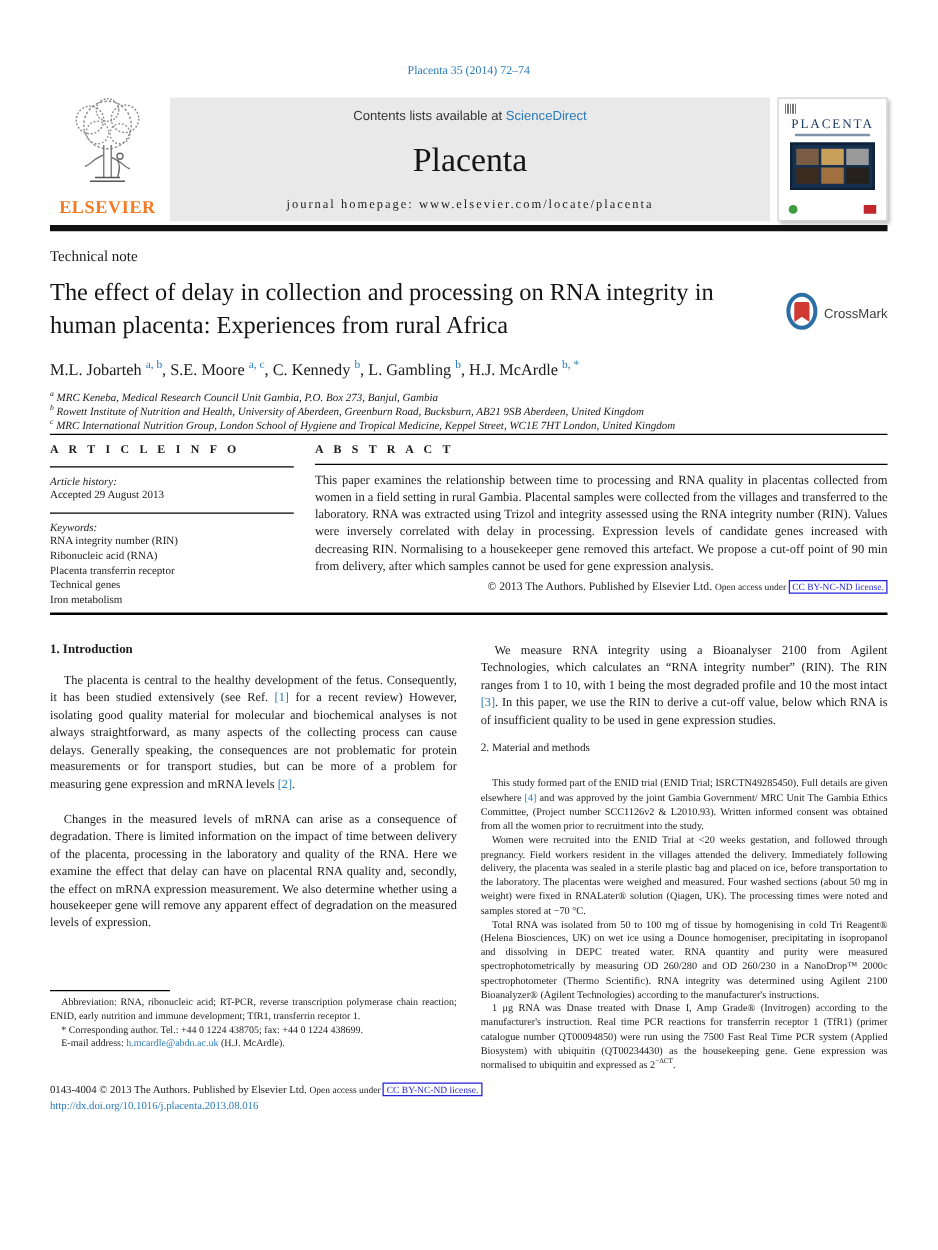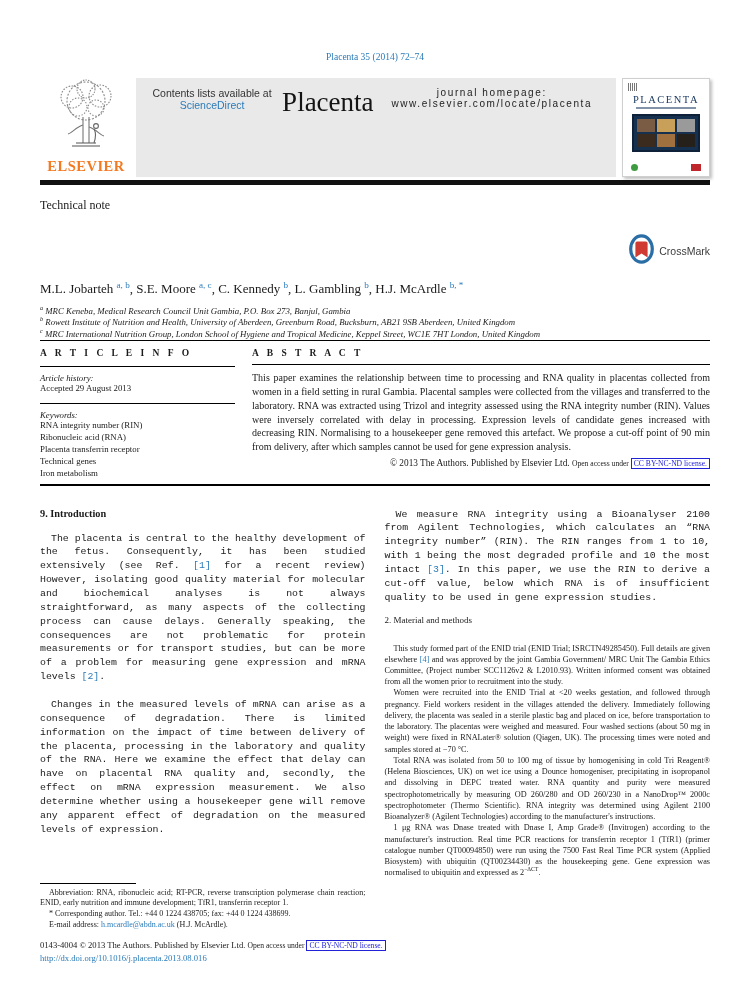--- a/index.html
+++ b/index.html
@@ -11,25 +11,25 @@
   }
   .page { padding:52px 40px 0 40px; }
 
   
   .cite-line { text-align:center; font-size:9.5px; color:#2b7bb9; font-family:Liberation Serif, serif; }
 
   
   .masthead { display:flex; margin-top:16px; height:99px; align-items:stretch; }
   .elsevier-col { width:92px; display:flex; flex-direction:column; align-items:center; justify-content:flex-end; padding-bottom:2px;text-align:center; }
   .elsevier-word { color:#f47a21; font-size:14.5px; font-weight:bold; letter-spacing:.5px; font-family:"Liberation Serif", serif; margin-top:1px; }
-  .banner-center { flex:1; background:#e9e9e9; margin-left:4px; margin-right:6px; display:flex; justify-content:space-between; text-align:center; padding:9px 6px 8px 6px; }
+  .banner-center { flex:1; background:#e9e9e9; margin-left:4px; margin-right:6px; display:flex; flex-direction:column; justify-content:space-between; text-align:center; padding:9px 6px 8px 6px; }
   .contents-line { font-size:10.5px; font-family:"Liberation Sans", sans-serif; color:#333; }
   .sciencedirect { color:#2b7bb9; }
   .journal-title { font-size:27px; font-family:"Liberation Serif", serif; color:#141414; }
-  .homepage-line { font-size:10px; letter-spacing:1.6px; font-family:Liberation Sans, sans-serif; color:#222; }
+  .homepage-line { font-size:10px; letter-spacing:1.6px; font-family:Liberation Serif, serif; color:#222; }
   .cover-col { width:88px; background:#fff; border:1px solid #cfcfcf; box-shadow:2px 2px 3px rgba(0,0,0,.25); padding:4px 5px; display:flex; flex-direction:column; }
   .cover-barcode { width:9px; height:8px; background:repeating-linear-gradient(90deg,#777 0 1px,#fff 1px 2px); }
   .cover-title { text-align:center; color:#1c3b63; font-size:10.5px; letter-spacing:1.5px; font-family:"Liberation Serif", serif; margin-top:3px; }
   .cover-sub { height:2px; background:#1c3b63; opacity:.55; margin:2px 8px 4px 8px; }
   .cover-grid { background:#16304f; border:2px solid #0e2138; margin:1px 4px; padding:3px; display:grid; grid-template-columns:repeat(3,1fr); gap:2px; }
   .cover-grid div { height:13px; }
   .cover-bottom { display:flex; justify-content:space-between; align-items:center; margin-top:auto; padding:0 3px 1px 3px; }
   .cover-dot { width:7px; height:7px; border-radius:50%; background:#3f9b3f; }
   .cover-red { width:10px; height:7px; background:#c0272d; }
 
@@ -62,21 +62,21 @@
   .sm { font-size:7.6px; }
   .ref { color:#2b7bb9; }
   .link { color:#2b7bb9; }
   .boxlink { color:#2323d6; border:1px solid #2323d6; padding:0 2px; }
 
   
   .body-row { display:flex; margin-top:22px; gap:19px; }
   .col { width:325.5px; flex:none; }
   .sec-heading { font-size:10.3px; font-weight:bold; margin-bottom:13px; }
   .sec-heading2 { font-size:9px; font-weight:normal; margin:10px 0 18px 0; }
-  .body-p { font-size:9.9px; line-height:1.4; text-align:justify; text-indent:11px;font-family:Liberation Mono, monospace; }
+  .body-p { font-size:9.9px; line-height:1.4; text-align:justify; text-indent:11px; }
   .body-p + .body-p { margin-top:14px; }
   .methods-p { font-size:8.2px; line-height:1.37; text-align:justify; text-indent:9px; }
 
   
   .footnote-block { margin-top:46px; }
   .footnote-rule { width:96px; border:none; border-top:1px solid #000; margin-bottom:4px; }
   .footnote-text { font-size:8px; line-height:1.35; text-align:justify; }
   .footnote-text.ind { text-indent:9px; }
   .footnote-text.ind2 { padding-left:9px; }
 
@@ -136,20 +136,21 @@
         <div class="cover-red"></div>
       </div>
     </div>
   </div>
 
   <div class="black-bar"></div>
 
   <div class="article-type">Technical note</div>
 
   <div class="title-row">
+    <div class="article-title">The effect of delay in collection and processing on RNA integrity in human placenta: Experiences from rural Africa</div>
     <div class="crossmark">
       <span>
         <svg width="27" height="32" viewBox="0 0 27 32">
           <ellipse cx="13.5" cy="16" rx="10.8" ry="13.2" fill="#fff" stroke="#2b6da5" stroke-width="3.2"></ellipse>
           <path d="M9.2 8.5 h8.6 a1.8 1.8 0 0 1 1.8 1.8 v14.2 l-6.1 -4.1 -6.1 4.1 V10.3 a1.8 1.8 0 0 1 1.8 -1.8 z" fill="#cf3a32"></path>
         </svg>
       </span>
       <span class="crossmark-label">CrossMark</span>
     </div>
   </div>
@@ -179,21 +180,21 @@
     <div class="info-right">
       <div class="info-header">A B S T R A C T</div>
       <hr class="hr1">
       <div class="abstract-text">This paper examines the relationship between time to processing and RNA quality in placentas collected from women in a field setting in rural Gambia. Placental samples were collected from the villages and transferred to the laboratory. RNA was extracted using Trizol and integrity assessed using the RNA integrity number (RIN). Values were inversely correlated with delay in processing. Expression levels of candidate genes increased with decreasing RIN. Normalising to a housekeeper gene removed this artefact. We propose a cut-off point of 90 min from delivery, after which samples cannot be used for gene expression analysis.</div>
       <div class="abstract-footer"><span>© 2013 The Authors. Published by Elsevier Ltd. </span><span class="sm">Open access under </span><span class="boxlink sm">CC BY-NC-ND license.</span></div>
     </div>
   </div>
 
   <div class="body-row">
     <div class="col">
-      <div class="sec-heading">9. Introduction</div>
+      <div class="sec-heading">1. Introduction</div>
       <p class="body-p"><span>The placenta is central to the healthy development of the fetus. Consequently, it has been studied extensively (see Ref. </span><span class="ref">[1]</span><span> for a recent review) However, isolating good quality material for molecular and biochemical analyses is not always straightforward, as many aspects of the collecting process can cause delays. Generally speaking, the consequences are not problematic for protein measurements or for transport studies, but can be more of a problem for measuring gene expression and mRNA levels </span><span class="ref">[2]</span><span>.</span></p>
       <p class="body-p">Changes in the measured levels of mRNA can arise as a consequence of degradation. There is limited information on the impact of time between delivery of the placenta, processing in the laboratory and quality of the RNA. Here we examine the effect that delay can have on placental RNA quality and, secondly, the effect on mRNA expression measurement. We also determine whether using a housekeeper gene will remove any apparent effect of degradation on the measured levels of expression.</p>
 
       <div class="footnote-block">
         <hr class="footnote-rule">
         <p class="footnote-text ind"><span class="it">Abbreviation:</span><span> RNA, ribonucleic acid; RT-PCR, reverse transcription polymerase chain reaction; ENID, early nutrition and immune development; TfR1, transferrin receptor 1.</span></p>
         <p class="footnote-text ind">* Corresponding author. Tel.: +44 0 1224 438705; fax: +44 0 1224 438699.</p>
         <p class="footnote-text ind2"><span class="it">E-mail address:</span><span> </span><span class="link">h.mcardle@abdn.ac.uk</span><span> (H.J. McArdle).</span></p>
       </div>
     </div>

